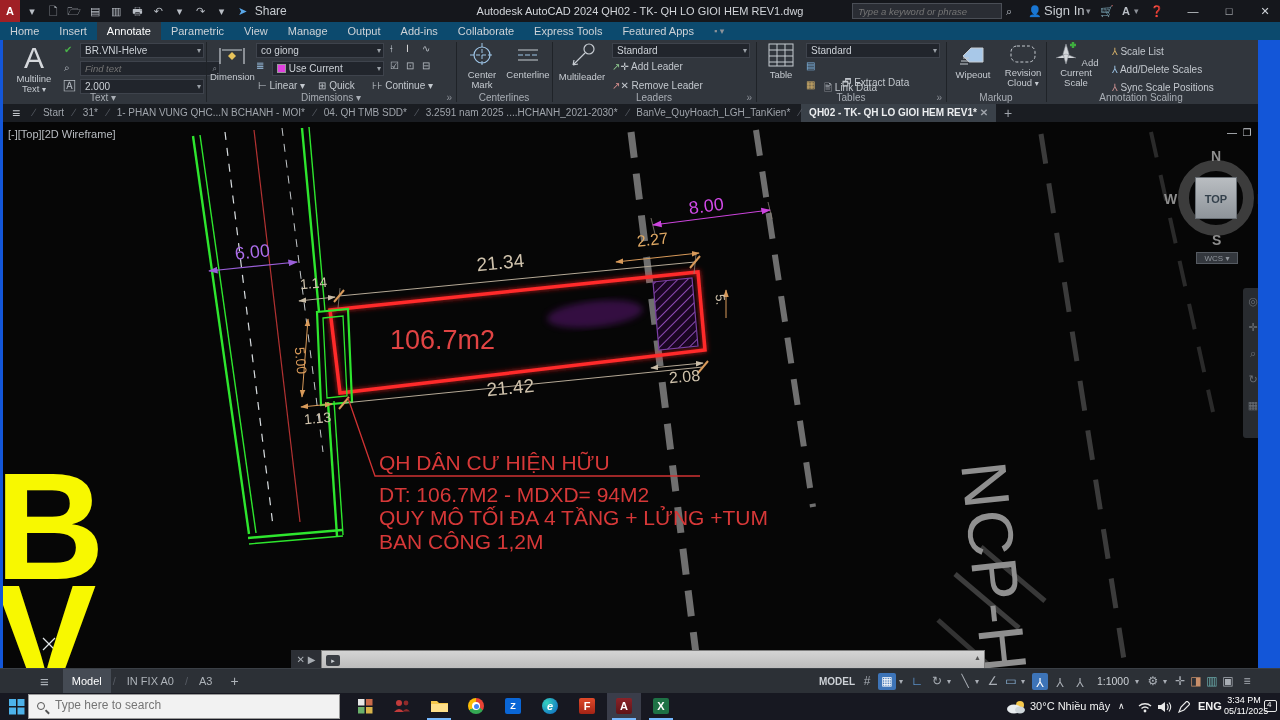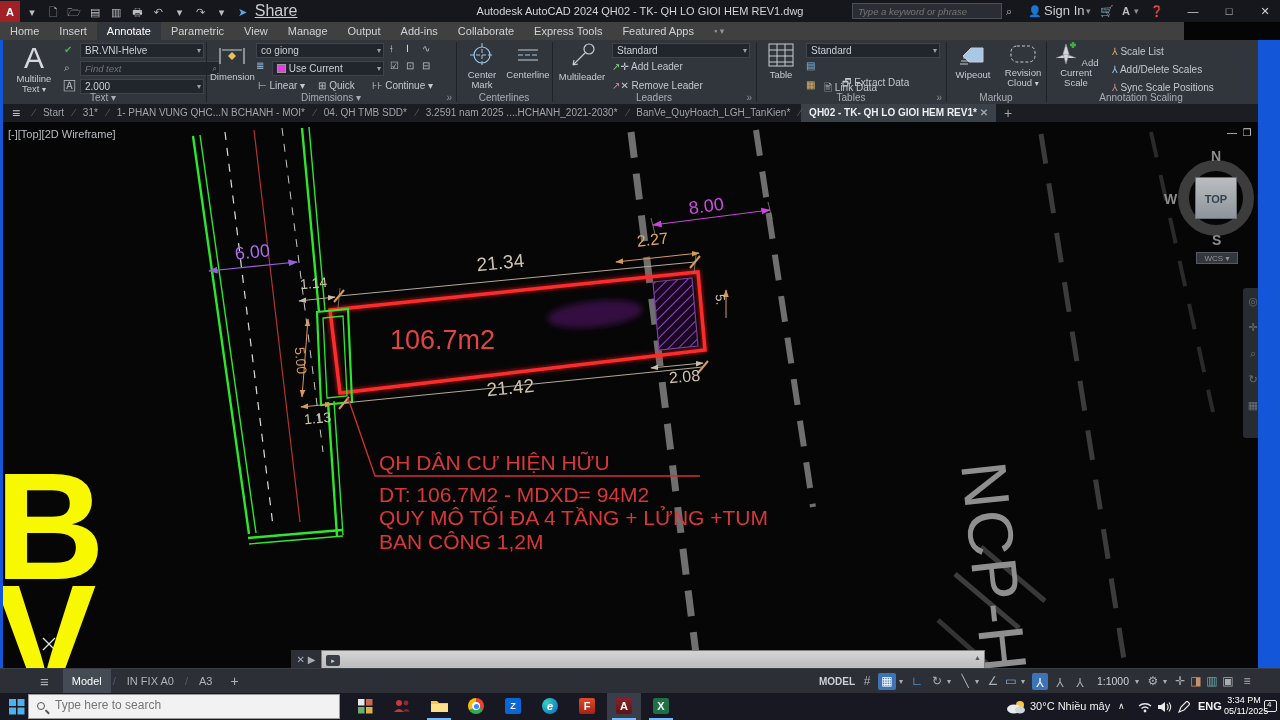--- a/index.html
+++ b/index.html
@@ -6,21 +6,21 @@
   html,body{background:#000;}
   #screen{position:relative;width:1280px;height:720px;overflow:hidden;background:#050505;}
   .abs{position:absolute;}
   
   #titlebar{left:0;top:0;width:1280px;height:22px;background:#15171c;color:#c9cdd2;font-size:11px;}
   .qat-ico{display:inline-block;width:18px;text-align:center;color:#b9bec5;font-size:11px;line-height:22px;}
   #title-center{left:0;right:0;top:0;height:22px;text-align:center;line-height:22px;color:#d2d5da;font-size:11px;}
   #tb-search{left:852px;top:3px;width:150px;height:16px;background:#2a2d34;border:1px solid #4a4e56;color:#8a8e95;font-size:9.5px;font-style:italic;padding:0 5px;}
   .winbtn{top:0;width:30px;height:22px;text-align:center;line-height:22px;color:#cfd3d8;font-size:11px;}
   
-  #ribbontabs{left:0;top:22px;width:1184px;height:18px;background:#404040;}
+  #ribbontabs{left:0;top:22px;width:1280px;height:18px;background:#0c4a6e;}
   .rtab{float:left;padding:0 10px;font-size:11px;color:#ced2d7;line-height:18px;}
   .rtab.active{background:#31363d;color:#fff;}
   #ribbon{left:0;top:40px;width:1280px;height:64px;background:#31363d;}
   .psep{position:absolute;top:2px;width:1px;height:60px;background:#1f2328;}
   .plabel{position:absolute;bottom:1px;font-size:10px;color:#a9aeb5;width:100%;text-align:center;}
   .dd{position:absolute;background:#21252c;border:1px solid #3e434c;color:#ccd1d7;font-size:10px;height:15px;line-height:13px;padding:0 4px;overflow:hidden;white-space:nowrap;}
   .dd .car{position:absolute;right:2px;top:0;color:#9aa0a7;font-size:8px;}
   .bigbtn{position:absolute;text-align:center;color:#c6cbd1;font-size:9.5px;line-height:10px;}
   .mini{position:absolute;font-size:10px;color:#b9bfc6;}
   .rowbtn{position:absolute;font-size:10px;color:#c3c8ce;white-space:nowrap;text-align:center;}
@@ -80,21 +80,21 @@
     <span class="qat-ico">🗋</span>
     <span class="qat-ico">🗁</span>
     <span class="qat-ico">▤</span>
     <span class="qat-ico">▥</span>
     <span class="qat-ico">🖶</span>
     <span class="qat-ico">↶</span>
     <span class="qat-ico">▾</span>
     <span class="qat-ico">↷</span>
     <span class="qat-ico">▾</span>
     <span class="qat-ico" style="color:#5aa7e8;">➤</span>
-    <span style="font-size:16px;line-height:22px;color:#c9cdd2;text-decoration:underline;">Share</span>
+    <span style="font-size:12px;line-height:22px;color:#c9cdd2;">Share</span>
     <div class="abs" id="title-center">Autodesk AutoCAD 2024   QH02 - TK- QH LO GIOI HEM REV1.dwg</div>
     <input class="abs" id="tb-search" placeholder="Type a keyword or phrase" style="">
     <span class="abs" style="left:1006px;top:0;line-height:22px;color:#b9bec5;">⌕</span>
     <span class="abs" style="left:1028px;top:0;line-height:22px;color:#b9bec5;">👤</span>
     <span class="abs" style="left:1044px;top:0;line-height:22px;font-size:13px;">Sign In</span>
     <span class="abs" style="left:1086px;top:0;line-height:22px;color:#8d9299;font-size:9px;">▾</span>
     <span class="abs" style="left:1100px;top:0;line-height:22px;color:#b9bec5;">🛒</span>
     <span class="abs" style="left:1122px;top:0;line-height:22px;color:#b9bec5;font-weight:bold;">A</span>
     <span class="abs" style="left:1134px;top:0;line-height:22px;color:#8d9299;font-size:9px;">▾</span>
     <span class="abs" style="left:1150px;top:0;line-height:22px;color:#b9bec5;">❓</span>

